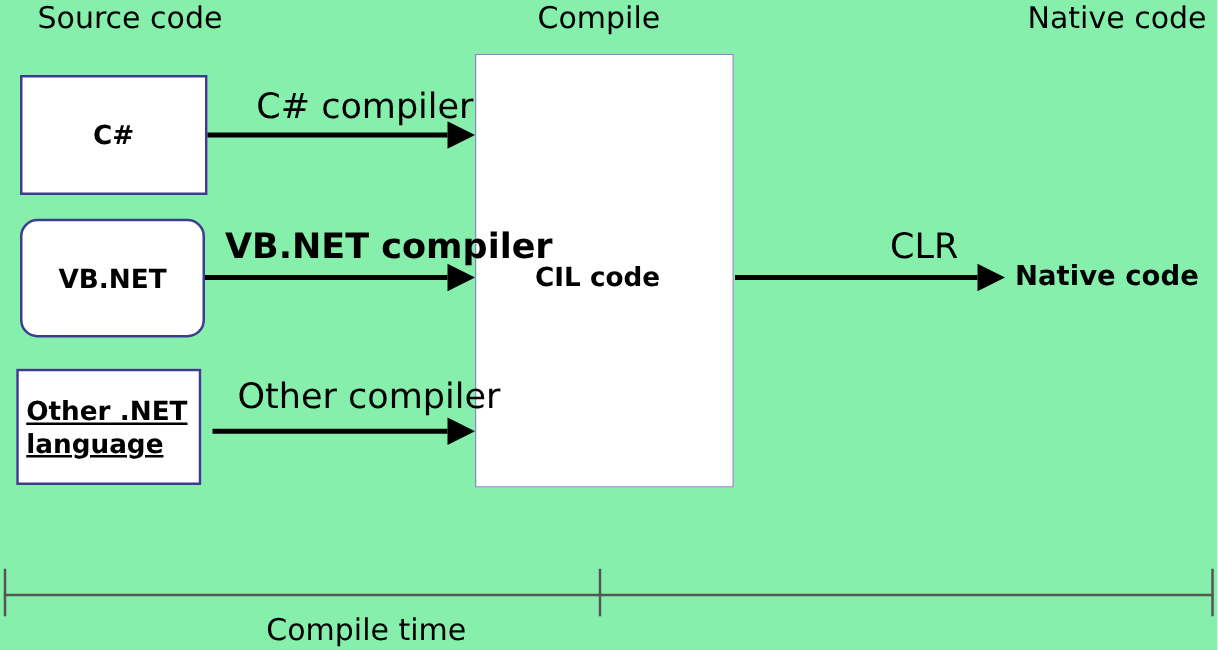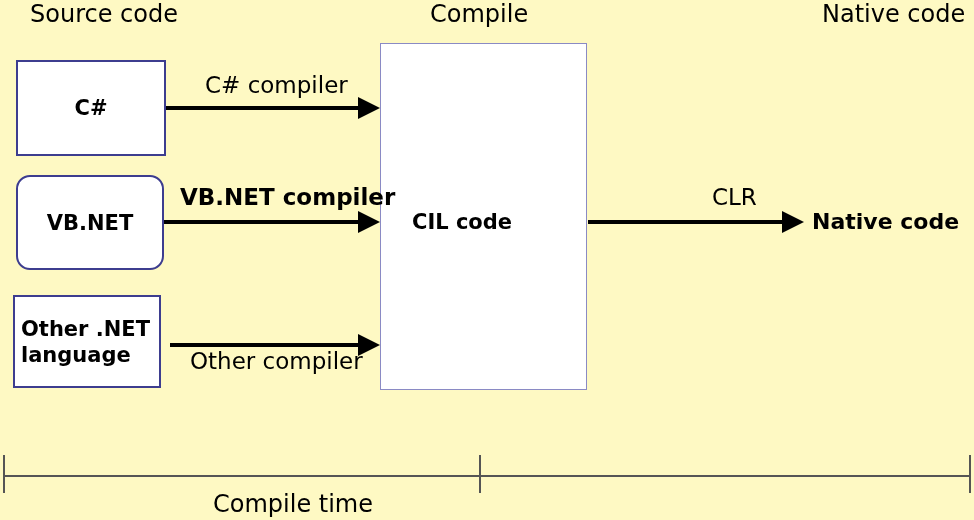--- a/index.html
+++ b/index.html
@@ -4,21 +4,21 @@
 <style>
   html, body {
     margin: 0;
     padding: 0;
     background: #ffffff;
   }
   #canvas {
     position: relative;
     width: 974px;
     height: 520px;
-    background: #fef9c3;
+    background: #86efac;
     overflow: hidden;
     font-family: "DejaVu Sans", sans-serif;
     color: #000000;
   }
   .col-header {
     position: absolute;
     font-family: "DejaVu Sans", sans-serif;
     font-size: 24px;
     font-weight: 400;
     color: #000000;
@@ -41,20 +41,21 @@
     color: #000000;
     text-align: center;
     white-space: nowrap;
     line-height: 26px;
   }
   .box-label.multiline {
     white-space: normal;
     text-align: left;
     width: 165px;
     margin-left: 6px;
+    text-decoration: underline;
   }
   .cil-box {
     position: absolute;
     box-sizing: border-box;
     border: 1px solid #8a8ac4;
     background: #ffffff;
   }
   .cil-label {
     position: absolute;
     font-family: "DejaVu Sans", sans-serif;
@@ -73,21 +74,21 @@
     position: absolute;
     width: 0;
     height: 0;
     border-top: 11px solid transparent;
     border-bottom: 11px solid transparent;
     border-left: 22px solid #000000;
   }
   .edge-label {
     position: absolute;
     font-family: "DejaVu Sans", sans-serif;
-    font-size: 23px;
+    font-size: 28px;
     font-weight: 400;
     color: #000000;
     white-space: nowrap;
     line-height: 26px;
   }
   .native-text {
     position: absolute;
     font-family: "DejaVu Sans", sans-serif;
     font-size: 22px;
     font-weight: 700;
@@ -130,31 +131,31 @@
 
   <div class="lang-box" style="left:16px; top:175px; width:148px; height:95px;border-radius:14px;">
     <span class="box-label">VB.NET</span>
   </div>
 
   <div class="lang-box" style="left:13px; top:295px; width:148px; height:93px;">
     <span class="box-label multiline">Other .NET language</span>
   </div>
 
   <div class="cil-box" style="left:380px; top:43px; width:207px; height:347px;"></div>
-  <div class="cil-label" style="left:412px; top:209px;">CIL code</div>
+  <div class="cil-label" style="left:428px; top:209px;">CIL code</div>
 
   <div class="edge-label" style="left:205px; top:72px;">C# compiler</div>
   <div class="arrow-line" style="left:166px; top:106px; width:192px;"></div>
   <div class="arrow-head" style="left:358px; top:97px;"></div>
 
   <div class="edge-label" style="left:180px; top:184px;font-weight:bold;">VB.NET compiler</div>
   <div class="arrow-line" style="left:164px; top:220px; width:194px;"></div>
   <div class="arrow-head" style="left:358px; top:211px;"></div>
 
-  <div class="edge-label" style="left:190px; top:304px;margin-top:44px;">Other compiler</div>
+  <div class="edge-label" style="left:190px; top:304px;">Other compiler</div>
   <div class="arrow-line" style="left:170px; top:343px; width:188px;"></div>
   <div class="arrow-head" style="left:358px; top:334px;"></div>
 
   <div class="edge-label" style="left:712px; top:184px;">CLR</div>
   <div class="arrow-line" style="left:588px; top:220px; width:194px;"></div>
   <div class="arrow-head" style="left:782px; top:211px;"></div>
 
   <div class="native-text" style="left:812px; top:209px;">Native code</div>
 
   <div class="timeline-axis" style="left:3px; top:475px; width:968px;"></div>

